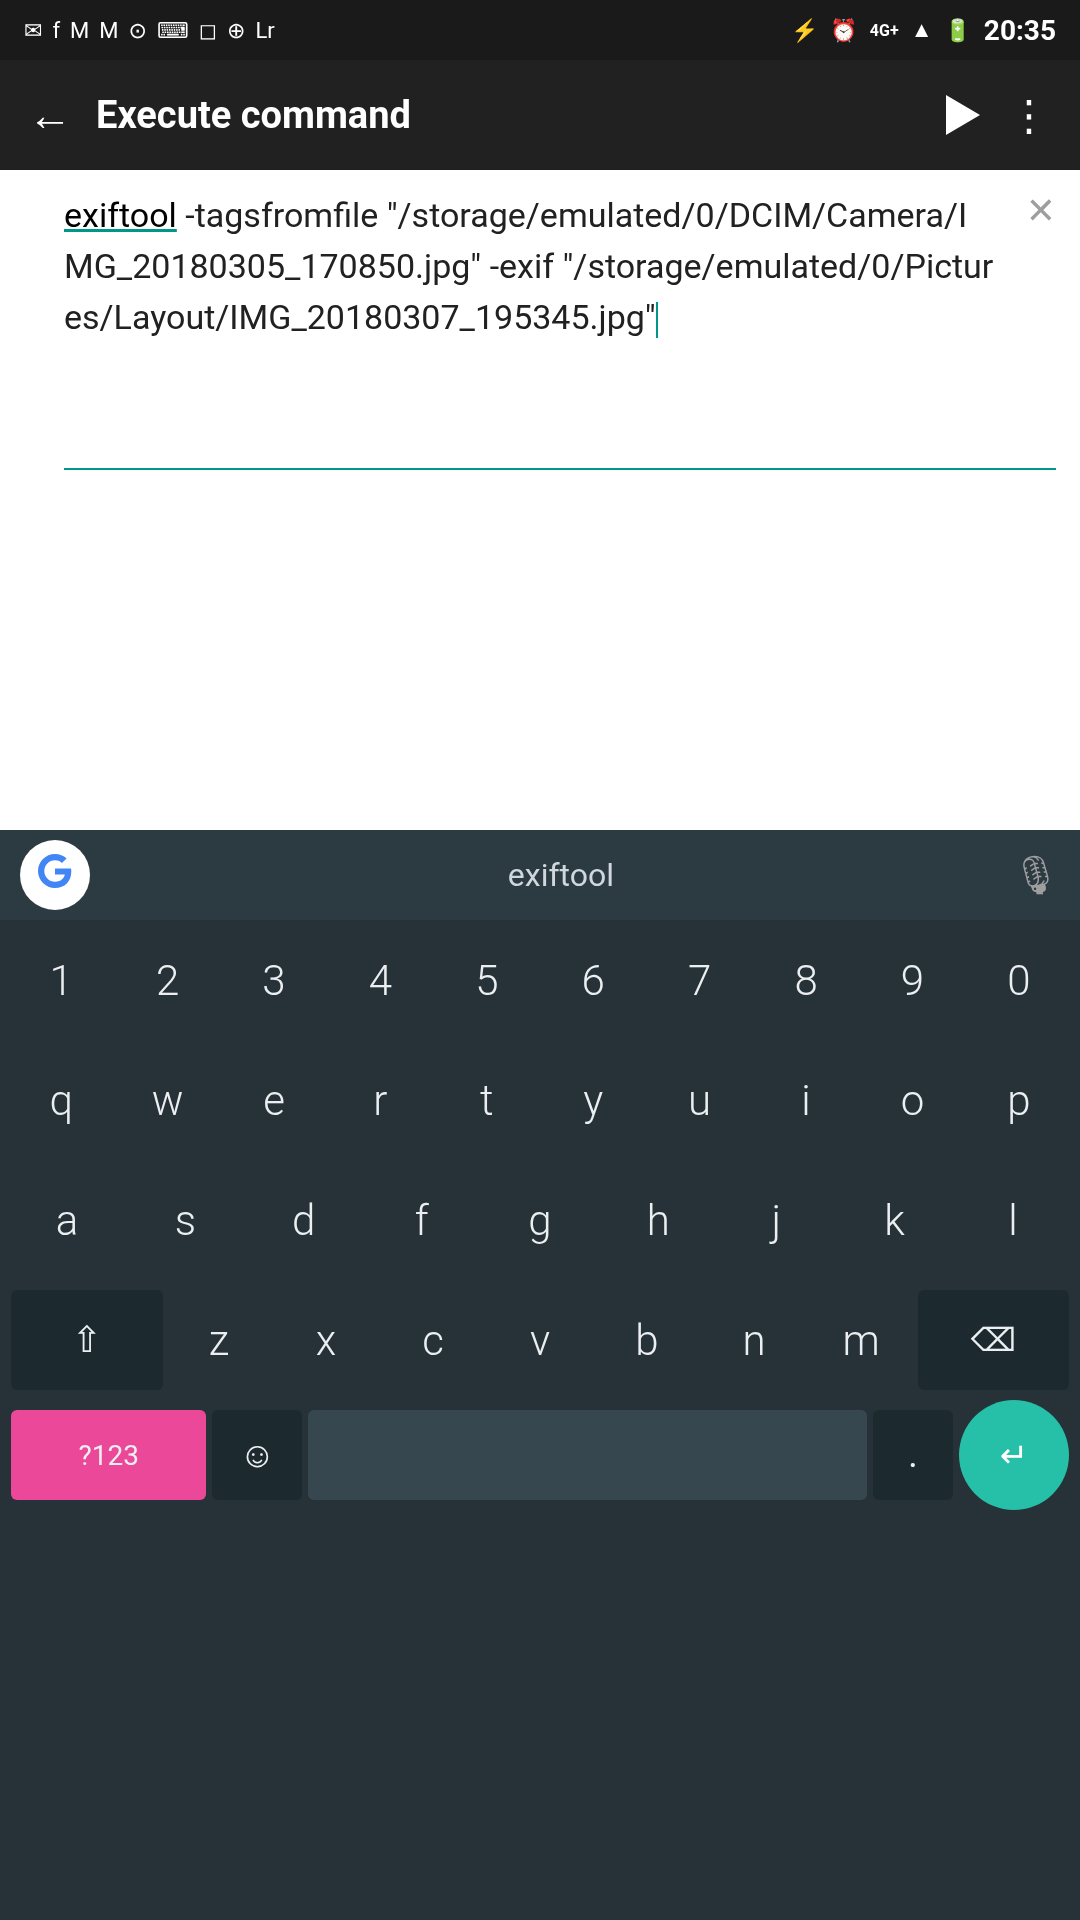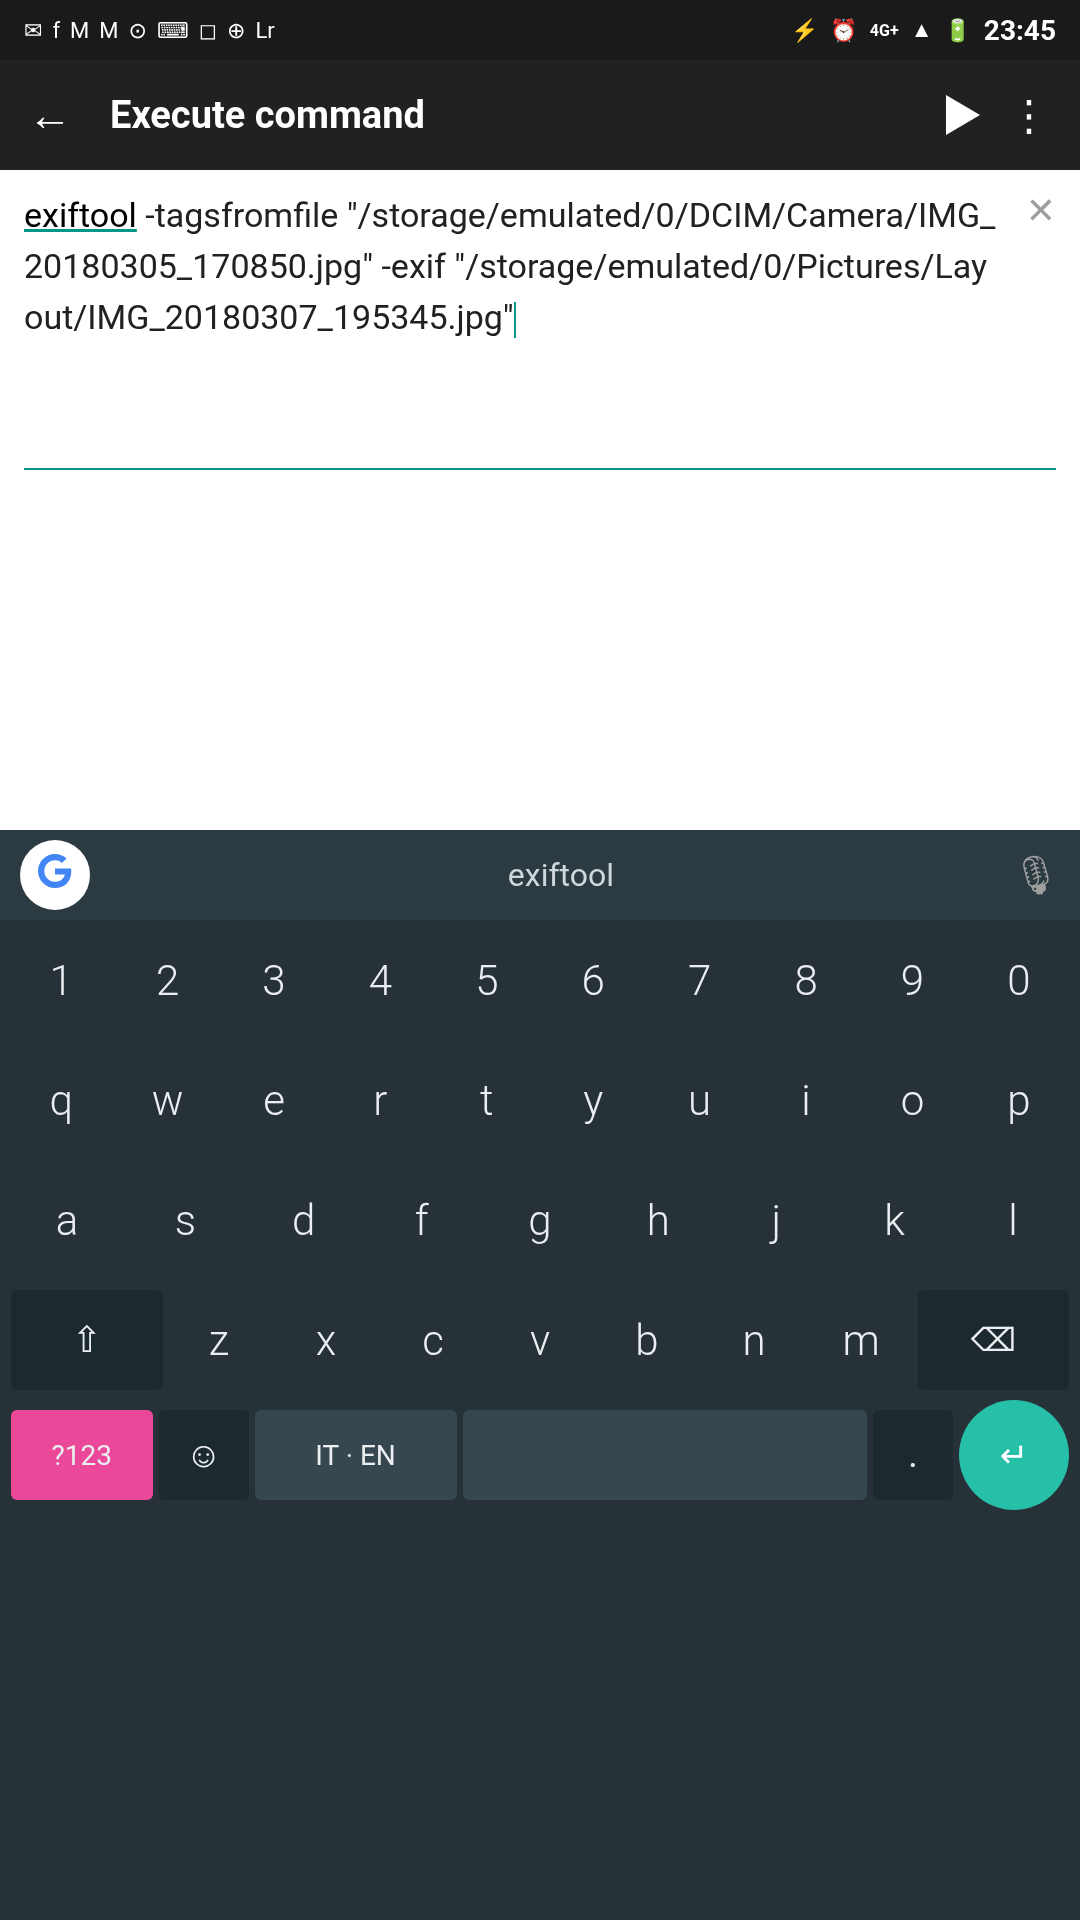--- a/index.html
+++ b/index.html
@@ -57,21 +57,20 @@
       font-size: 44px;
       color: #fff;
       cursor: pointer;
       margin-right: 24px;
     }
     .app-bar-title {
       flex: 1;
       font-size: 38px;
       font-weight: bold;
       color: #fff;
-      margin-left: 14px;
     }
     .app-bar-actions {
       display: flex;
       align-items: center;
       gap: 28px;
     }
     .play-btn {
       width: 0;
       height: 0;
       border-top: 20px solid transparent;
@@ -93,20 +92,21 @@
       position: relative;
       background: #fff;
       min-height: 560px;
     }
 
     .command-input-wrapper {
       border-bottom: 2px solid #009688;
       padding-bottom: 8px;
       padding-right: 60px;
       min-height: 280px;
+      margin-left: 40px;
     }
 
     .command-text {
       font-size: 34px;
       color: #212121;
       line-height: 1.5;
       word-break: break-all;
     }
 
     .command-keyword {
@@ -334,21 +334,21 @@
     <span class="status-icon">◻</span>
     <span class="status-icon">⊕</span>
     <span class="status-icon">Lr</span>
   </div>
   <div class="status-bar-right">
     <span style="font-size:22px;">⚡</span>
     <span style="font-size:22px;">⏰</span>
     <span style="font-size:16px;">4G+</span>
     <span style="font-size:22px;">▲</span>
     <span style="font-size:22px;">🔋</span>
-    <span class="time">23:45</span>
+    <span class="time">20:35</span>
   </div>
 </div>
 
 <div class="app-bar">
   <span class="back-btn">←</span>
   <span class="app-bar-title">Execute command</span>
   <div class="app-bar-actions">
     <div class="play-btn"></div>
     <span class="more-btn">⋮</span>
   </div>
@@ -428,21 +428,20 @@
     <div class="key">n</div>
     <div class="key">m</div>
     <div class="key key-special key-wide">
       <span class="backspace-icon">⌫</span>
     </div>
   </div>
 
   <div class="bottom-bar">
     <div class="key-123">?123</div>
     <div class="key-emoji">☺</div>
-    <div class="key-lang">IT · EN</div>
     <div class="key-space"></div>
     <div class="key-period">.</div>
     <div class="key-enter">
       <span class="enter-icon">↵</span>
     </div>
   </div>
 
 </div>
 
 </body></html>

